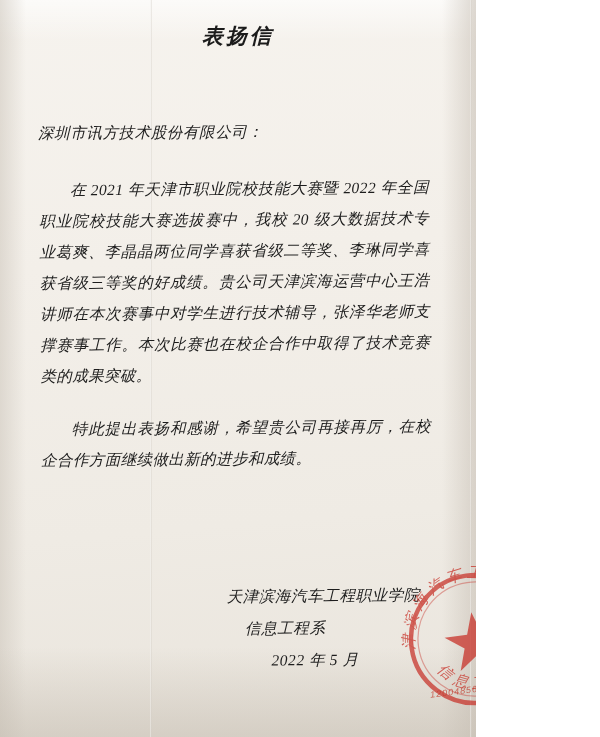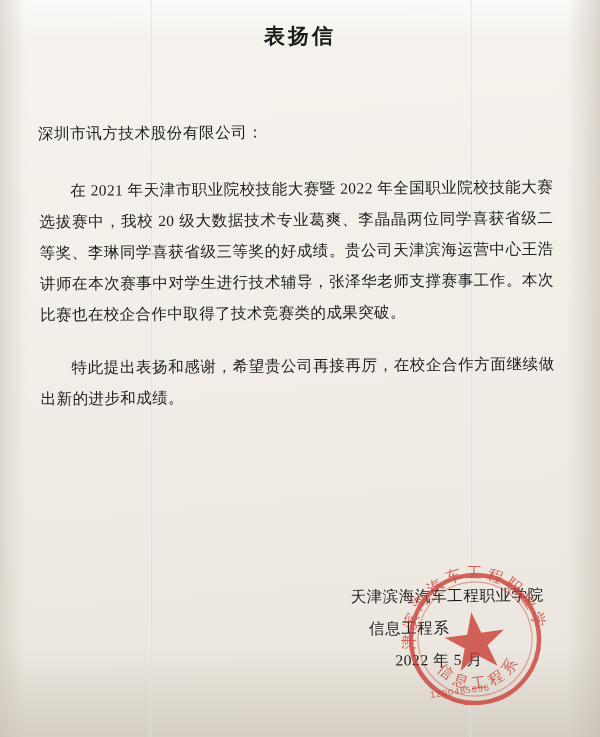--- a/index.html
+++ b/index.html
@@ -9,24 +9,25 @@
   body {
     width: 600px;
     height: 737px;
     overflow: hidden;
     font-family: "Liberation Serif", "DejaVu Serif", serif;
     background: #ffffff;
   }
 
   #page {
     position: relative;
-    width: 600px;
+    width: 476px;
     height: 737px;
     background: linear-gradient(175deg, #f6f3ee 0%, #f3efe9 35%, #efebe4 70%, #e9e4dc 100%);
     overflow: hidden;
+    font-style: italic;
   }
 
   
   .paper-shade-left {
     position: absolute;
     left: 0; top: 0;
     width: 26px; height: 100%;
     background: linear-gradient(90deg, rgba(205,198,188,0.55) 0%, rgba(255,255,255,0) 100%);
     pointer-events: none;
   }

